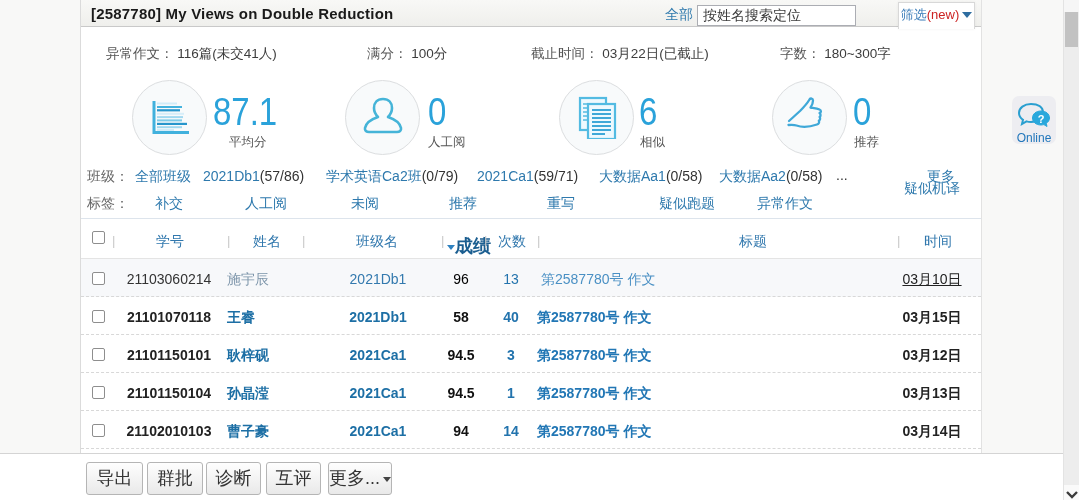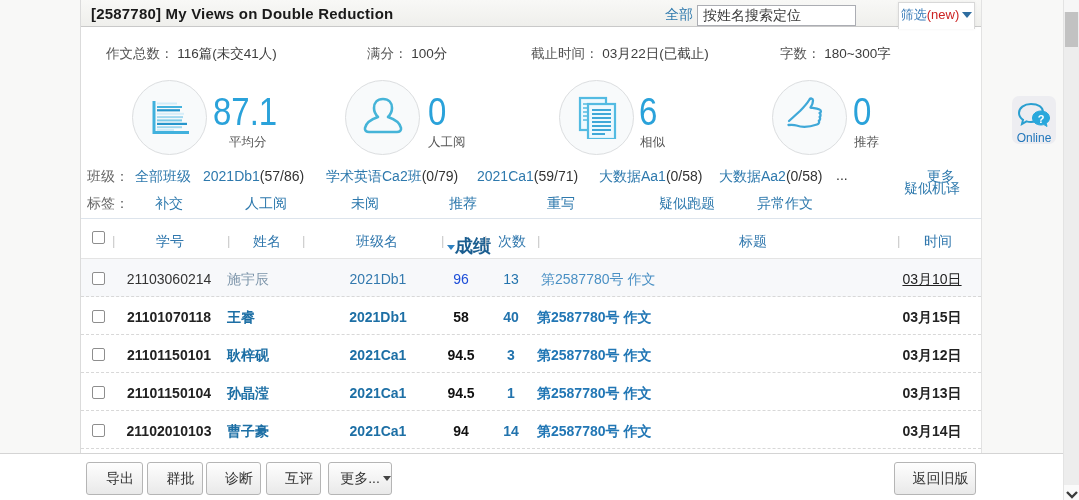--- a/index.html
+++ b/index.html
@@ -34,38 +34,38 @@
 .row .c { position:absolute; top:12px; font-size:14px; }
 .bold { font-weight:bold; }
 .id { left:28px; width:120px; text-align:center; color:#222; }
 .nm { left:146px; color:#1d6fa5; }
 .cls { left:237px; width:120px; text-align:center; color:#1d6fa5; }
 .sc { left:340px; width:80px; text-align:center; color:#111; }
 .ct { left:400px; width:60px; text-align:center; color:#2273ad; }
 .ttl { left:456px; color:#2277b5; }
 .dt { left:806px; width:90px; text-align:center; color:#222; }
 #toolbar { position:absolute; left:0; top:453px; width:1079px; height:47px; background:#fff; border-top:1px solid #d4d4d4; }
-.btn { position:absolute; top:8px; height:33px; border:1px solid #b5b5b5; border-radius:3px; background:linear-gradient(#fefefe,#e9e9e9); font-size:14px; color:#333; text-align:center; line-height:31px; font-family:"Liberation Sans",sans-serif;padding-left:11px; }
+.btn { position:absolute; top:8px; height:33px; border:1px solid #b5b5b5; border-radius:3px; background:linear-gradient(#fefefe,#e9e9e9); font-size:18px; color:#333; text-align:center; line-height:31px; font-family:"Liberation Sans",sans-serif; }
 #online { position:absolute; left:1012px; top:96px; width:44px; height:48px; background:#ededf1; border-radius:7px; }
 #online .txt { position:absolute; left:0; width:44px; bottom:-1px; text-align:center; font-size:12px; color:#2277bb; }
 #scrollbar { position:absolute; left:1063px; top:0; width:16px; height:500px; background:#ededed; border-left:1px solid #e3e3e3; }
 #sb-top { position:absolute; left:1064px; top:0; width:15px; height:12px; background:#f6f6f6; }
 #sb-thumb { position:absolute; left:1065px; top:12px; width:13px; height:35px; background:#c2c2c2; }
 #sb-bot { position:absolute; left:1064px; top:485px; width:15px; height:15px; background:#fafafa; }
 </style>
 </head>
 <body>
 <div id="content">
   <div id="titlebar"></div>
   <div id="title">[2587780] My Views on Double Reduction</div>
   <a id="quanbu" href="#">全部</a>
   <div id="searchbox">按姓名搜索定位</div>
   <div id="filterbox"><span class="b">筛选</span><span class="r">(new)</span><span class="t"></span></div>
 
-  <div class="statline" style="left:25px;"><span style="color:#555">作文总数：</span> 116篇(未交41人)</div>
+  <div class="statline" style="left:25px;"><span style="color:#555">异常作文：</span> 116篇(未交41人)</div>
   <div class="statline" style="left:286px;"><span style="color:#555">满分：</span> 100分</div>
   <div class="statline" style="left:450px;text-align:center;"><span style="color:#555">截止时间：</span> 03月22日(已截止)</div>
   <div class="statline" style="left:699px;"><span style="color:#555">字数：</span> 180~300字</div>
 
   <div class="circle" style="left:51px;">
     <svg width="42" height="38" viewBox="0 0 42 38" style="position:absolute;left:16px;top:18px;">
       <path d="M5 2 L5 33.5 L40 33.5" stroke="#41b1dd" stroke-width="3" fill="none"></path>
       <line x1="8" y1="4.5" x2="28" y2="4.5" stroke="#d2ecf8" stroke-width="2"></line>
       <line x1="8" y1="8" x2="33" y2="8" stroke="#45b3de" stroke-width="2"></line>
       <line x1="8" y1="11.3" x2="31" y2="11.3" stroke="#2796cc" stroke-width="2.2"></line>
@@ -153,21 +153,21 @@
   <span class="sep" style="left:456px;">|</span>
   <span class="th" style="left:658px;">标题</span>
   <span class="sep" style="left:816px;">|</span>
   <span class="th" style="left:843px;">时间</span>
 
   <div class="row" style="top:259px; height:38px; background:#f7f8fa;">
     <div class="cb" style="left:11px; top:13px;"></div>
     <span class="c id" style="color:#333;">21103060214</span>
     <span class="c nm" style="color:#7d95aa; font-weight:normal;">施宇辰</span>
     <span class="c cls" style="color:#3379ae; font-weight:normal;">2021Db1</span>
-    <span class="c sc" style="color:#1d4ed8; font-weight:normal;">96</span>
+    <span class="c sc" style="color:#000000; font-weight:normal;">96</span>
     <span class="c ct" style="font-weight:normal;">13</span>
     <span class="c ttl" style="left:460px; color:#4a90c4; font-weight:normal;">第2587780号 作文</span>
     <span class="c dt" style="font-weight:normal;text-decoration:underline;">03月10日</span>
   </div>
   <div class="row" style="top:297px;">
     <div class="cb" style="left:11px; top:13px;"></div>
     <span class="c id bold">21101070118</span>
     <span class="c nm bold">王睿</span>
     <span class="c cls bold">2021Db1</span>
     <span class="c sc bold">58</span>
@@ -206,21 +206,20 @@
     <span class="c dt bold">03月14日</span>
   </div>
 </div>
 
 <div id="toolbar">
   <div class="btn" style="left:86px; width:57px;">导出</div>
   <div class="btn" style="left:147px; width:56px;">群批</div>
   <div class="btn" style="left:206px; width:55px;">诊断</div>
   <div class="btn" style="left:266px; width:55px;">互评</div>
   <div class="btn" style="left:328px; width:64px;">更多...<span style="display:inline-block;width:0;height:0;border-left:4px solid transparent;border-right:4px solid transparent;border-top:5px solid #444;margin-left:3px;vertical-align:2px;"></span></div>
-  <div class="btn" style="left:894px; width:82px;">返回旧版</div>
 </div>
 
 <div id="online">
   <svg width="34" height="28" viewBox="0 0 34 28" style="position:absolute;left:5px;top:6px;">
     <path d="M14 2 C7 2 2 6 2 11 c0 3 1.6 5.2 4 6.8 l-1 4.2 l4.5 -2.6 c1.4 0.4 2.9 0.6 4.5 0.6 c7 0 12 -4 12 -9.5 S21 2 14 2 z" fill="none" stroke="#2a9fd0" stroke-width="2"></path>
     <path d="M24 9 c-5 0 -8.5 3 -8.5 7 s3.5 7 8.5 7 c1 0 2 -0.2 2.9 -0.4 l3.1 1.9 l-0.7 -3.2 c1.9 -1.3 3.2 -3.1 3.2 -5.3 c0 -4 -3.5 -7 -8.5 -7 z" fill="#29a8dc" stroke="#29a8dc"></path>
     <text x="24" y="21" font-size="11" font-weight="bold" fill="#fff" text-anchor="middle">?</text>
   </svg>
   <div class="txt">Online</div>
 </div>

